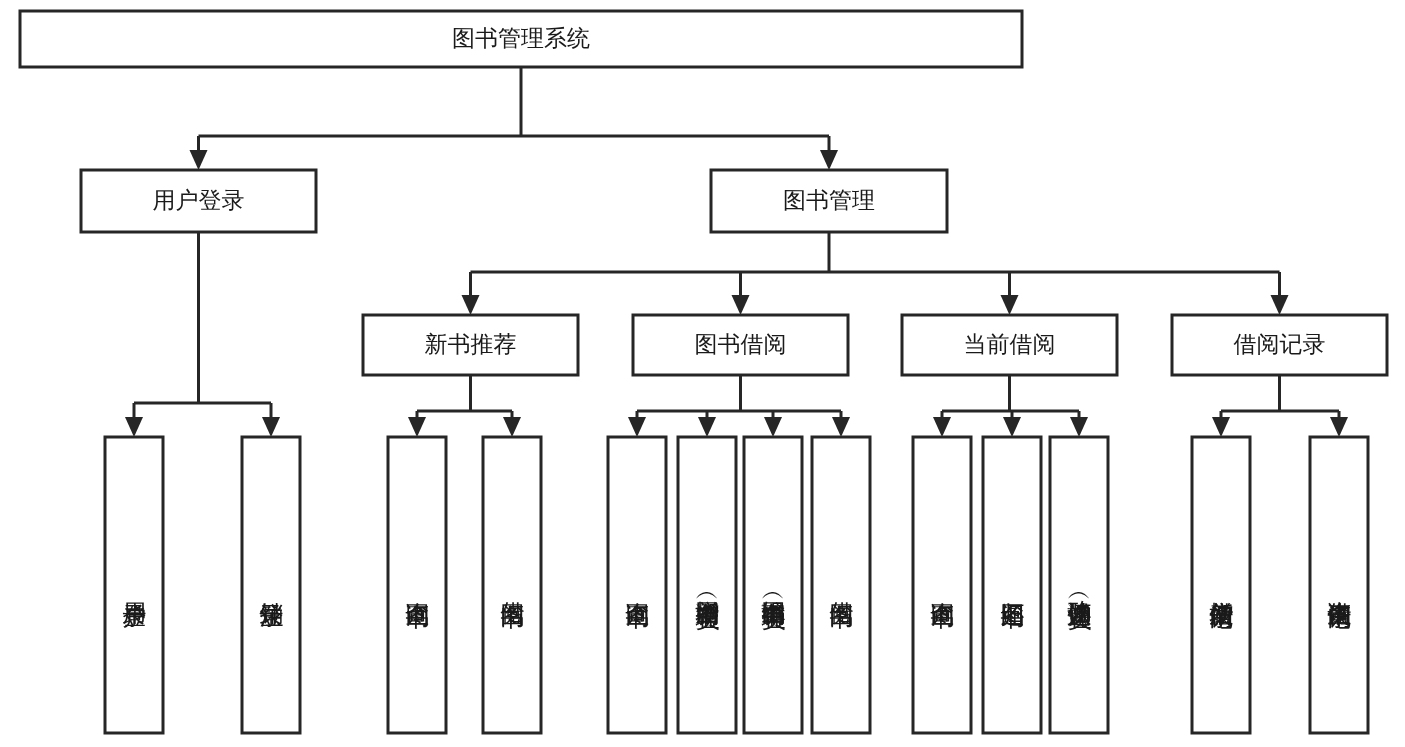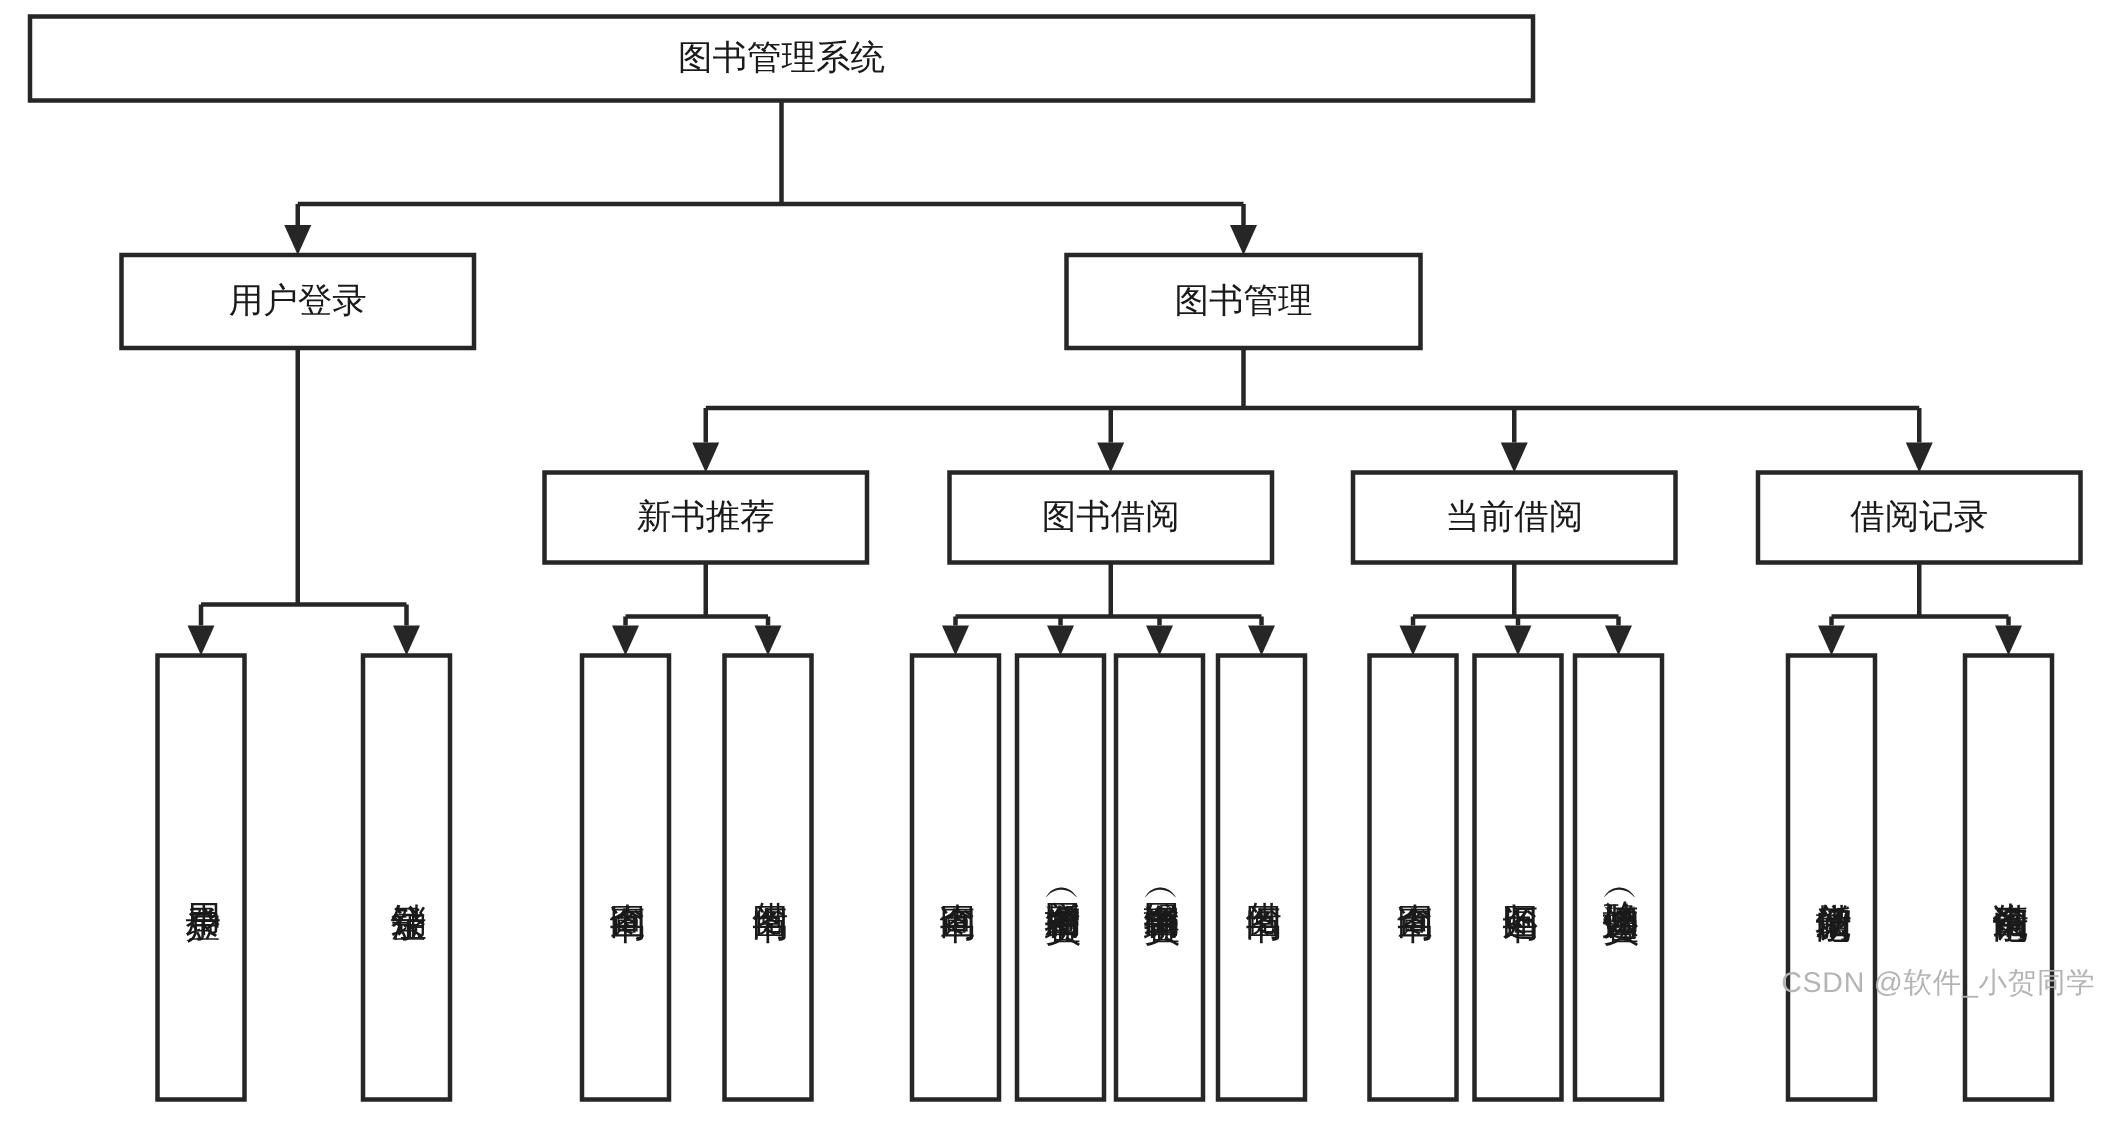--- a/index.html
+++ b/index.html
@@ -177,14 +177,13 @@
       <div class="node-label-v" style="left: 678px; top: 445px; width: 58px; height: 280px;">新增图书（管理员）</div>
       <div class="node-label-v" style="left: 744px; top: 445px; width: 58px; height: 280px;">编辑图书（管理员）</div>
       <div class="node-label-v" style="left: 812px; top: 445px; width: 58px; height: 280px;">借阅图书</div>
       <div class="node-label-v" style="left: 913px; top: 445px; width: 58px; height: 280px;">查询图书</div>
       <div class="node-label-v" style="left: 983px; top: 445px; width: 58px; height: 280px;">归还图书</div>
       <div class="node-label-v" style="left: 1050px; top: 445px; width: 58px; height: 280px;">确认归还（管理员）</div>
       <div class="node-label-v" style="left: 1192px; top: 445px; width: 58px; height: 280px;">新增借阅记录</div>
       <div class="node-label-v" style="left: 1310px; top: 445px; width: 58px; height: 280px;">查询借阅记录</div>
     </div>
 
-  <div class="watermark">CSDN @软件_小贺同学</div>
 </div>
 
 </body></html>

